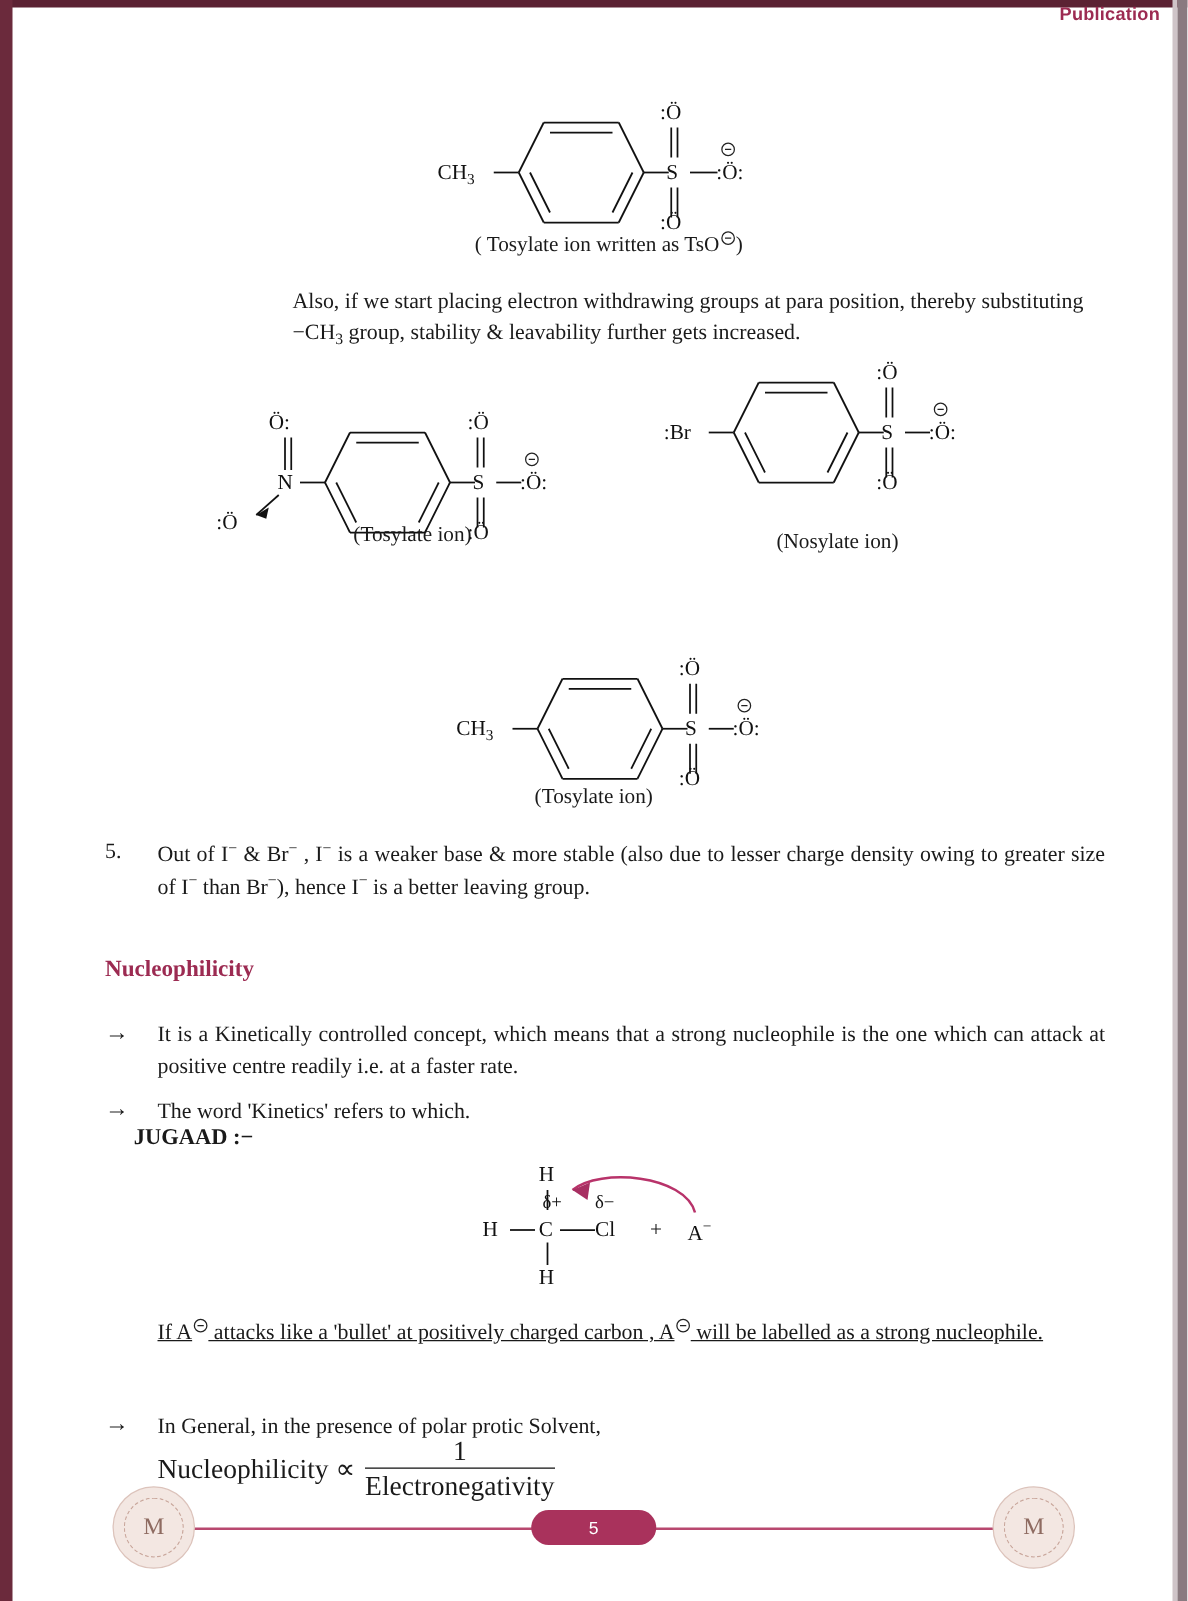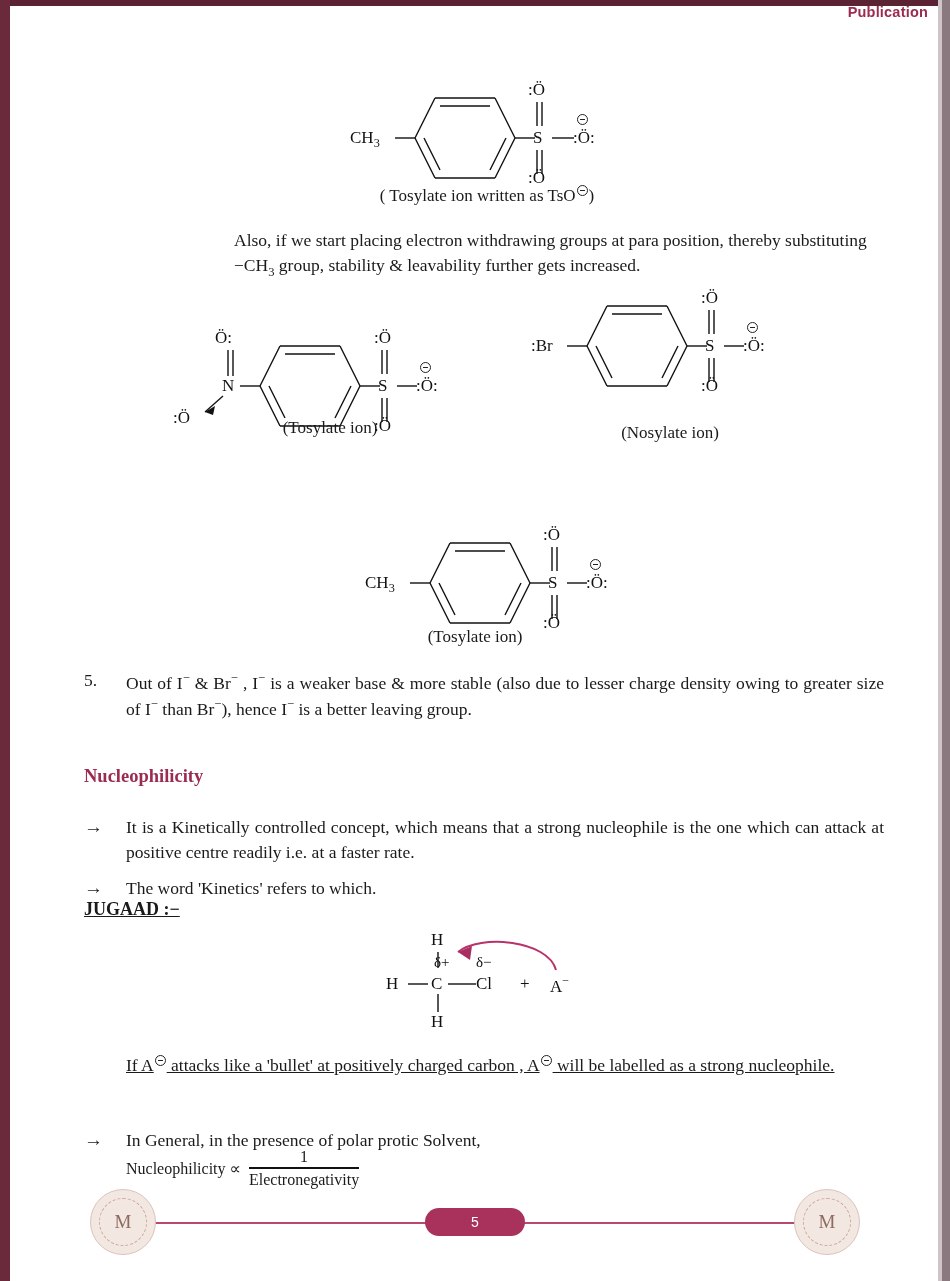--- a/index.html
+++ b/index.html
@@ -47,21 +47,21 @@
   .numbered-row .num { width: 42px; flex: none; font-size: 17.5px; }
   .numbered-row .body { flex: 1; font-size: 17.5px; line-height: 1.42; text-align: justify; }
   .arrow-row { display: flex; margin-left: 66px; width: 800px; margin-top: 14px; }
   .arrow-row .arrow { width: 42px; flex: none; font-size: 19px; line-height: 1.3; }
   .arrow-row .body { flex: 1; font-size: 17.5px; line-height: 1.42; text-align: justify; }
   .section-head {
     margin-left: 66px; font-family: "Liberation Serif", serif;
     font-weight: bold; color: #9c2b52; font-size: 18.5px;
   }
   .jugaad {
-    margin-left: 66px; font-weight: bold; font-size: 18px; text-decoration: underline;
+    margin-left: 89px; font-weight: bold; font-size: 18px;
   }
   sub { font-size: .72em; }
   sup { font-size: .72em; }
   .circ-minus {
     display: inline-block; width: 11px; height: 11px; border: 1px solid #222;
     border-radius: 50%; position: relative; vertical-align: 5px; margin: 0 1px;
   }
   .circ-minus::after {
     content: ""; position: absolute; left: 2px; top: 4px; width: 5px; height: 1px;
     background: #222;
@@ -317,21 +317,21 @@
   <div class="para" style="margin-left:108px; width:760px;text-decoration:underline;">
     If A<span class="circ-minus"></span> attacks like a 'bullet' at positively charged carbon , A<span class="circ-minus"></span> will be labelled as a strong nucleophile.
   </div>
 </div>
 
 <div class="arrow-row" style="position:absolute; top:1114px; left:18px;">
   <div class="arrow">→</div>
   <div class="body">In General, in the presence of polar protic Solvent,</div>
 </div>
 
-<div style="position:absolute; top:1148px; left:126px; display:flex; align-items:center; font-size:16px;">
+<div style="position:absolute; top:1148px; left:126px; display:flex; align-items:center; font-size:22px;">
   <span style="margin-right:8px;">Nucleophilicity ∝</span>
   <span style="display:inline-block; text-align:center;">
     <span style="display:block; line-height:1.15;">1</span>
     <span style="display:block; height:1.2px; background:#111; margin:1px 0;"></span>
     <span style="display:block; line-height:1.2;">Electronegativity</span>
   </span>
 </div>
 
 <div class="footer">
   <div class="footer-line"></div>

